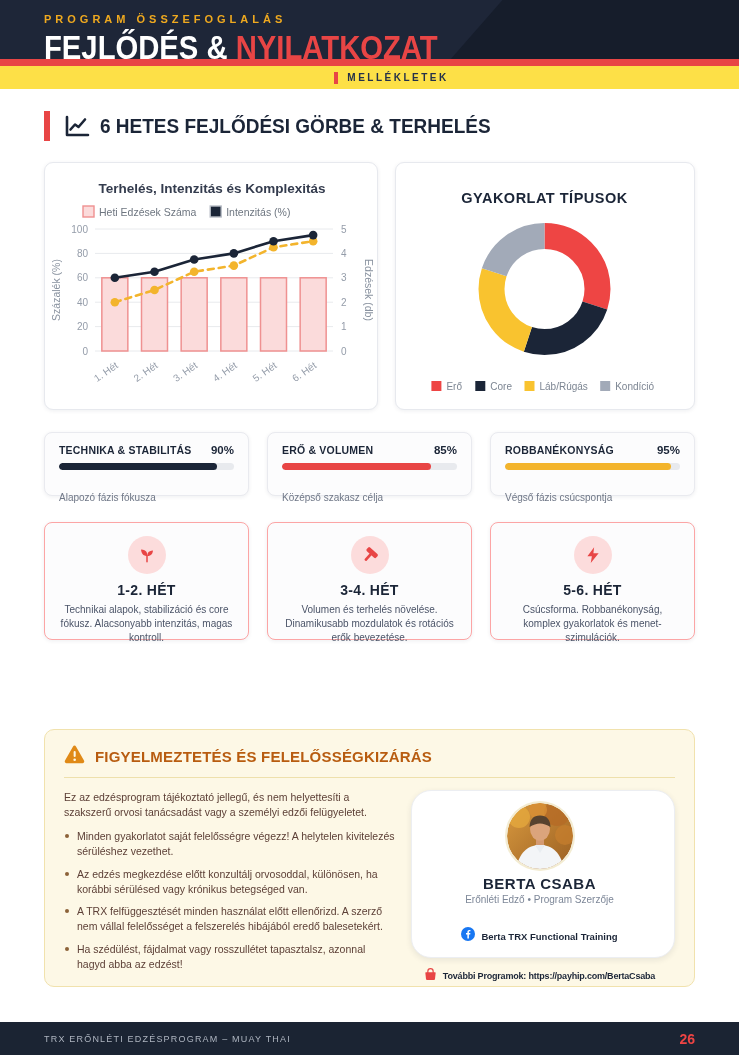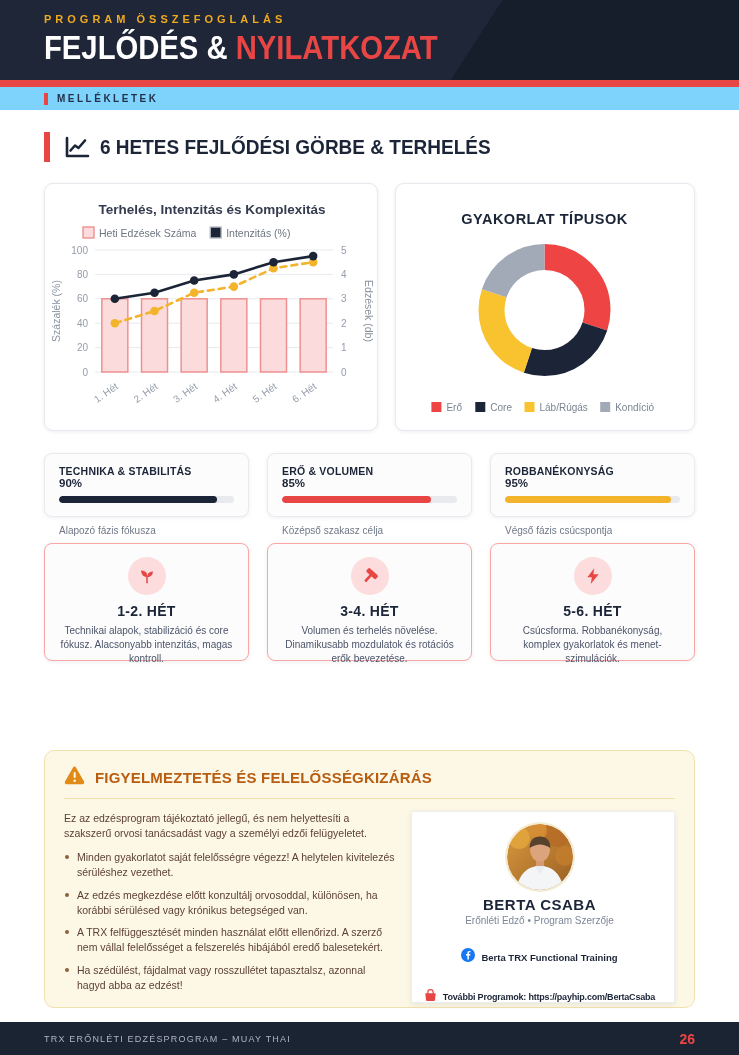--- a/index.html
+++ b/index.html
@@ -1,29 +1,29 @@
 <!DOCTYPE html>
 <html><head>
 <meta charset="utf-8">
 <style>
   * { margin:0; padding:0; box-sizing:border-box; }
   html,body { background:#ffffff; }
   body { width:739px; height:1055px; font-family:"Liberation Sans", sans-serif; position:relative; overflow:hidden; }
 
   
-  .header { position:relative; height:80px; background:#1e2638; overflow:hidden; }
+  .header { position:relative; height:59px; background:#1e2638; overflow:hidden; }
   .header-diag { position:absolute; inset:0; background:#161d2b; clip-path:polygon(68% 0,100% 0,100% 100%,61% 100%); }
   .header-inner { position:relative; padding:13px 0 0 44px; z-index:2; }
   .eyebrow { color:#efa91f; font-size:11px; font-weight:bold; letter-spacing:4px; }
   .hero-title { margin-top:3px; font-size:34px; font-weight:bold; color:#ffffff; letter-spacing:0px; white-space:nowrap; transform:scaleX(.86); transform-origin:0 50%; }
   .hero-title .red { color:#e84545; }
   .red-stripe { height:7px; background:#e84545; }
 
   
-  .crumb-strip { height:23px; background:#7dd3fc; display:flex; align-items:center; padding-left:44px; }
+  .crumb-strip { height:23px; background:#fde047; display:flex; align-items:center; padding-left:44px;justify-content:center; }
   .crumb-bar { width:4px; height:12px; background:#e84545; margin-right:9px; }
   .crumb-text { font-size:10px; font-weight:bold; letter-spacing:2.5px; color:#25314a; }
 
   .content { padding:0 44px; }
 
   
   .section-head { margin-top:21px; display:flex; align-items:center; height:32px; }
   .section-bar { width:6px; height:30px; background:#e84545; margin-right:14px; }
   .section-icon { margin-right:10px; display:flex; }
   .section-title { font-size:20px; font-weight:bold; color:#1b2537; letter-spacing:0px; transform:scaleX(.95); transform-origin:0 50%; white-space:nowrap; }
@@ -32,21 +32,21 @@
   .charts-row { margin-top:20px; display:flex; gap:17px; }
   .card { background:#ffffff; border:1px solid #e7e9ee; border-radius:9px; box-shadow:0 1px 4px rgba(20,30,50,.07); }
   .chart-card-left { width:334px; height:248px; }
   .chart-card-right { flex:1; height:248px; }
   .chart-card-left svg, .chart-card-right svg { display:block; }
   svg text { font-family:"Liberation Sans", sans-serif; }
 
   
   .stats-row { margin-top:22px; display:flex; gap:18px; }
   .stat-card { flex:1; height:64px; background:#fcfcfd; border:1px solid #e9eaef; border-radius:8px; padding:11px 14px; }
-  .stat-top { display:flex; justify-content:space-between; align-items:baseline;flex-direction:column; }
+  .stat-top { display:flex; justify-content:space-between; align-items:baseline; }
   .stat-title { font-size:10.5px; font-weight:bold; color:#1b2537; letter-spacing:.2px; }
   .stat-pct { font-size:11.5px; font-weight:bold; color:#1b2537; }
   .stat-track { margin-top:7px; height:7px; background:#e8eaee; border-radius:4px; overflow:hidden; }
   .stat-fill { height:100%; border-radius:4px; }
   .stat-caption { margin-top:22px; font-size:10px; color:#6f7787; }
 
   
   .weeks-row { margin-top:26px; display:flex; gap:18px; }
   .week-card { flex:1; height:118px; background:#fcfcfd; border:1px solid #fca5a5; border-radius:8px; padding:13px 12px; text-align:center; }
   .week-icon-circle { width:38px; height:38px; border-radius:50%; background:#fcdcdc; margin:0 auto; display:flex; align-items:center; justify-content:center; }
@@ -59,21 +59,21 @@
   .warning-title { font-size:15px; font-weight:bold; color:#b85c10; letter-spacing:.2px; }
   .warning-divider { margin-top:9px; border-bottom:1.5px solid #eee0ac; }
   .warning-cols { margin-top:12px; display:flex; gap:16px; }
   .warning-textcol { flex:1; color:#5d4037; font-size:10.5px; line-height:1.42; }
   .warning-intro { margin-bottom:9px; }
   .warning-list { list-style:none; }
   .warning-list li { position:relative; padding-left:13px; margin-bottom:8px; }
   .warning-list li::before { content:""; position:absolute; left:1px; top:5px; width:4px; height:4px; border-radius:50%; background:#8c6239; }
 
   
-  .profile-card { width:264px; background:#ffffff; border:1px solid #eceef2; border-radius:2px; box-shadow:0 2px 6px rgba(20,30,50,.09); padding:12px 17px 10px 10px; text-align:center; height:192px; }
+  .profile-card { width:264px; background:#ffffff; border:1px solid #eceef2; border-radius:20px; box-shadow:0 2px 6px rgba(20,30,50,.09); padding:12px 17px 10px 10px; text-align:center; height:168px; }
   .avatar-wrap { width:66px; height:66px; margin:0 auto; border-radius:50%; overflow:hidden; box-shadow:0 0 0 2px #f3ecd2; }
   .profile-name { margin-top:6px; font-size:15px; font-weight:bold; color:#1b2537; letter-spacing:.5px; }
   .profile-role { margin-top:2px; font-size:10px; color:#7d8798; }
   .profile-row { margin-top:22px; display:flex; align-items:center; justify-content:center; gap:6px; white-space:nowrap; overflow:hidden; }
   .profile-row-text { font-size:9.5px; font-weight:bold; color:#1b2537; }
   .profile-row-text.small { font-size:9px; letter-spacing:-.2px; }
 
   
   .footer { position:absolute; left:0; bottom:0; width:739px; height:33px; background:#1b2433; display:flex; align-items:center; justify-content:space-between; padding:0 44px; }
   .footer-text { font-size:9px; letter-spacing:1.2px; color:#aeb5c0; }

